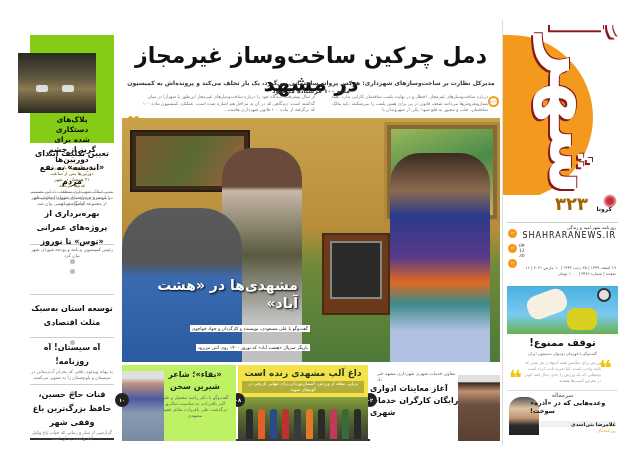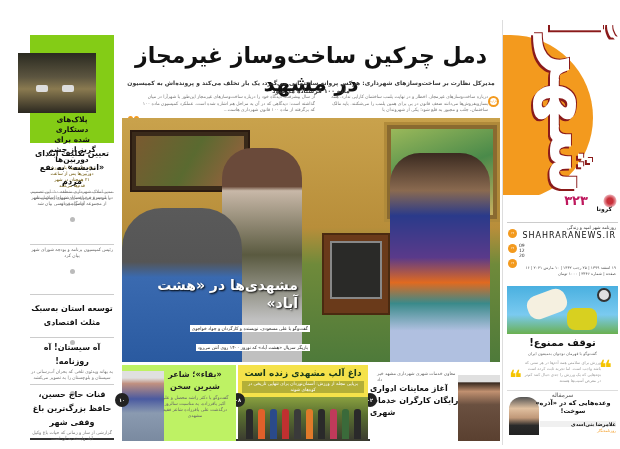--- a/index.html
+++ b/index.html
@@ -60,42 +60,42 @@
 #bs3 .h{position:absolute;right:6px;top:4px;width:70px;font-size:8px;font-weight:bold;text-align:center;line-height:12px;}
 #bs3 .s{position:absolute;right:6px;top:30px;width:70px;font-size:4.5px;color:#666;text-align:center;line-height:6px;}
 #bs3 .person{position:absolute;left:0;top:6px;width:42px;height:70px;background:linear-gradient(180deg,#e0e0e0 0%,#e0e0e0 10%,#c09080 18%,#4a5aa0 40%,#8a9ab0 60%,#7a8aa0 100%);}
 .page-num{position:absolute;width:14px;height:14px;border-radius:50%;background:#222;color:#fff;font-size:5px;font-weight:bold;text-align:center;line-height:14px;}
 
 
 #masthead{left:503px;top:25px;width:117px;height:170px;overflow:hidden;}
 #mh-circle{left:0;top:10px;width:90px;height:165px;border-radius:0 90px 90px 0;background:#f39a1e;}
 #mh-logo{left:8px;top:20px;width:100px;height:150px;font-size:70px;font-weight:bold;color:#fff;line-height:75px;text-align:center;text-shadow:2px 2px 0 #8a1a1a,-1px -1px 0 #8a1a1a;writing-mode:vertical-rl;}
 #corona-box{left:505px;top:193px;width:113px;height:22px;}
-#corona-count{position:absolute;right:30px;top:0;font-size:13px;font-weight:bold;color:#be185d;}
+#corona-count{position:absolute;right:30px;top:0;font-size:18px;font-weight:bold;color:#a16207;}
 #corona-label{position:absolute;right:6px;top:12px;font-size:6px;font-weight:bold;color:#111;}
 #corona-virus{position:absolute;right:1px;top:1px;width:14px;height:14px;border-radius:50%;background:radial-gradient(circle,#c8303a 30%,#e8a0a8 60%,transparent 70%);}
 #info-box{left:507px;top:222px;width:111px;height:62px;border-top:1px solid #ccc;}
 #ib-dots{position:absolute;left:0;top:6px;width:10px;}
 #ib-dots span{display:block;width:9px;height:9px;border-radius:50%;background:#f39a1e;margin-bottom:6px;font-size:3px;color:#fff;text-align:center;line-height:9px;}
 #ib-tag{position:absolute;right:2px;top:2px;font-size:4.5px;color:#333;}
 #ib-site{position:absolute;right:2px;top:8px;font-size:8px;letter-spacing:1px;color:#111;direction:ltr;}
 #ib-day{position:absolute;right:2px;top:22px;font-size:13px;font-weight:normal;color:#111;margin-top:40px;}
 #ib-date{position:absolute;left:12px;top:20px;font-size:4.5px;line-height:5px;color:#333;text-align:center;}
 #ib-meta{position:absolute;right:2px;top:42px;width:100px;font-size:4px;color:#555;line-height:5.5px;}
 #cartoon{left:507px;top:286px;width:111px;height:48px;background:linear-gradient(180deg,#4ab0e0 0%,#7acaf0 60%,#6ab050 100%);overflow:hidden;}
 #cartoon .shuttle{position:absolute;left:20px;top:6px;width:40px;height:24px;background:#f5f0e0;border-radius:10px;transform:rotate(-20deg);}
 #cartoon .man{position:absolute;left:60px;top:22px;width:30px;height:22px;background:#d8d020;border-radius:8px;}
 #cartoon .racket{position:absolute;left:90px;top:2px;width:14px;height:14px;border-radius:50%;border:2px solid #333;background:#e0e0e0;}
 #stop-title{left:507px;top:337px;width:111px;font-size:10px;font-weight:bold;text-align:center;color:#111;}
 #stop-sub{left:507px;top:351px;width:111px;font-size:4px;text-align:center;color:#666;}
 #quote-area{left:507px;top:358px;width:111px;height:30px;}
 .quote-mark{position:absolute;font-size:22px;font-weight:bold;color:#f5c400;line-height:22px;}
 #q-text{position:absolute;left:14px;top:2px;width:80px;font-size:4px;color:#999;line-height:6px;text-align:right;}
 #editorial-label{left:507px;top:390px;width:111px;text-align:center;font-size:6px;color:#555;border-top:1px solid #ddd;}
-#ed-title{left:530px;top:399px;width:86px;font-size:6.5px;font-weight:bold;text-align:center;line-height:8px;color:#111;}
+#ed-title{left:530px;top:399px;width:86px;font-size:6.5px;font-weight:bold;text-align:left;line-height:8px;color:#111;}
 #ed-photo{left:509px;top:397px;width:30px;height:38px;background:linear-gradient(180deg,#555 0%,#e0c0a0 30%,#c09878 55%,#2a2a2a 75%,#222 100%);border-radius:12px 12px 0 0;}
 #ed-author{left:540px;top:421px;width:76px;font-size:5px;font-weight:bold;text-align:right;color:#111;background:#f0f0f0;}
 #ed-role{left:540px;top:428px;width:76px;font-size:4px;text-align:right;color:#f39a1e;}
 .vline{position:absolute;width:1px;background:#ddd;}
 </style>
 </head>
 <body>
 
 <div id="left-photo-box" class="abs">
   <div id="left-photo">
@@ -105,20 +105,21 @@
   <div class="lp-title">پلاک‌های دستکاری شده برای گریز از چشم دوربین‌ها</div>
   <div class="lp-sub">برخی خودروها با دورزدن دوربین‌ها پس از ساعت ۲۱ همچنان در شهر قدم‌ها می‌کنند</div>
 </div>
 
 <div class="lcol-item" style="top:147px;height:46px;">
   <div class="h">تعیین تکلیف ابتدای «اندیشه» به نفع مردم</div>
   <div class="s">مدیر املاک شهرداری منطقه ۱۰: این تصمیم با موضوع برخورد برای شهرداری و استان قدس می‌داند</div>
 </div>
 <div class="lcol-item" style="top:195px;height:50px;">
   <div class="kicker">در بازدید برخی اعضای شورای اسلامی شهر از مجموعه آرامگاه فردوسی بیان شد</div>
+  <div class="h">بهره‌برداری از پروژه‌های عمرانی «توس» تا نوروز</div>
   <span class="dot"></span>
 </div>
 <div class="lcol-item" style="top:247px;height:48px;">
   <div class="kicker">رئیس کمیسیون برنامه و بودجه شورای شهر بیان کرد</div>
   <span class="dot"></span>
 </div>
 <div class="lcol-item" style="top:302px;height:36px;">
   <div class="h">توسعه استان به‌سبک مثلث اقتصادی</div>
   <span class="dot"></span>
 </div>

